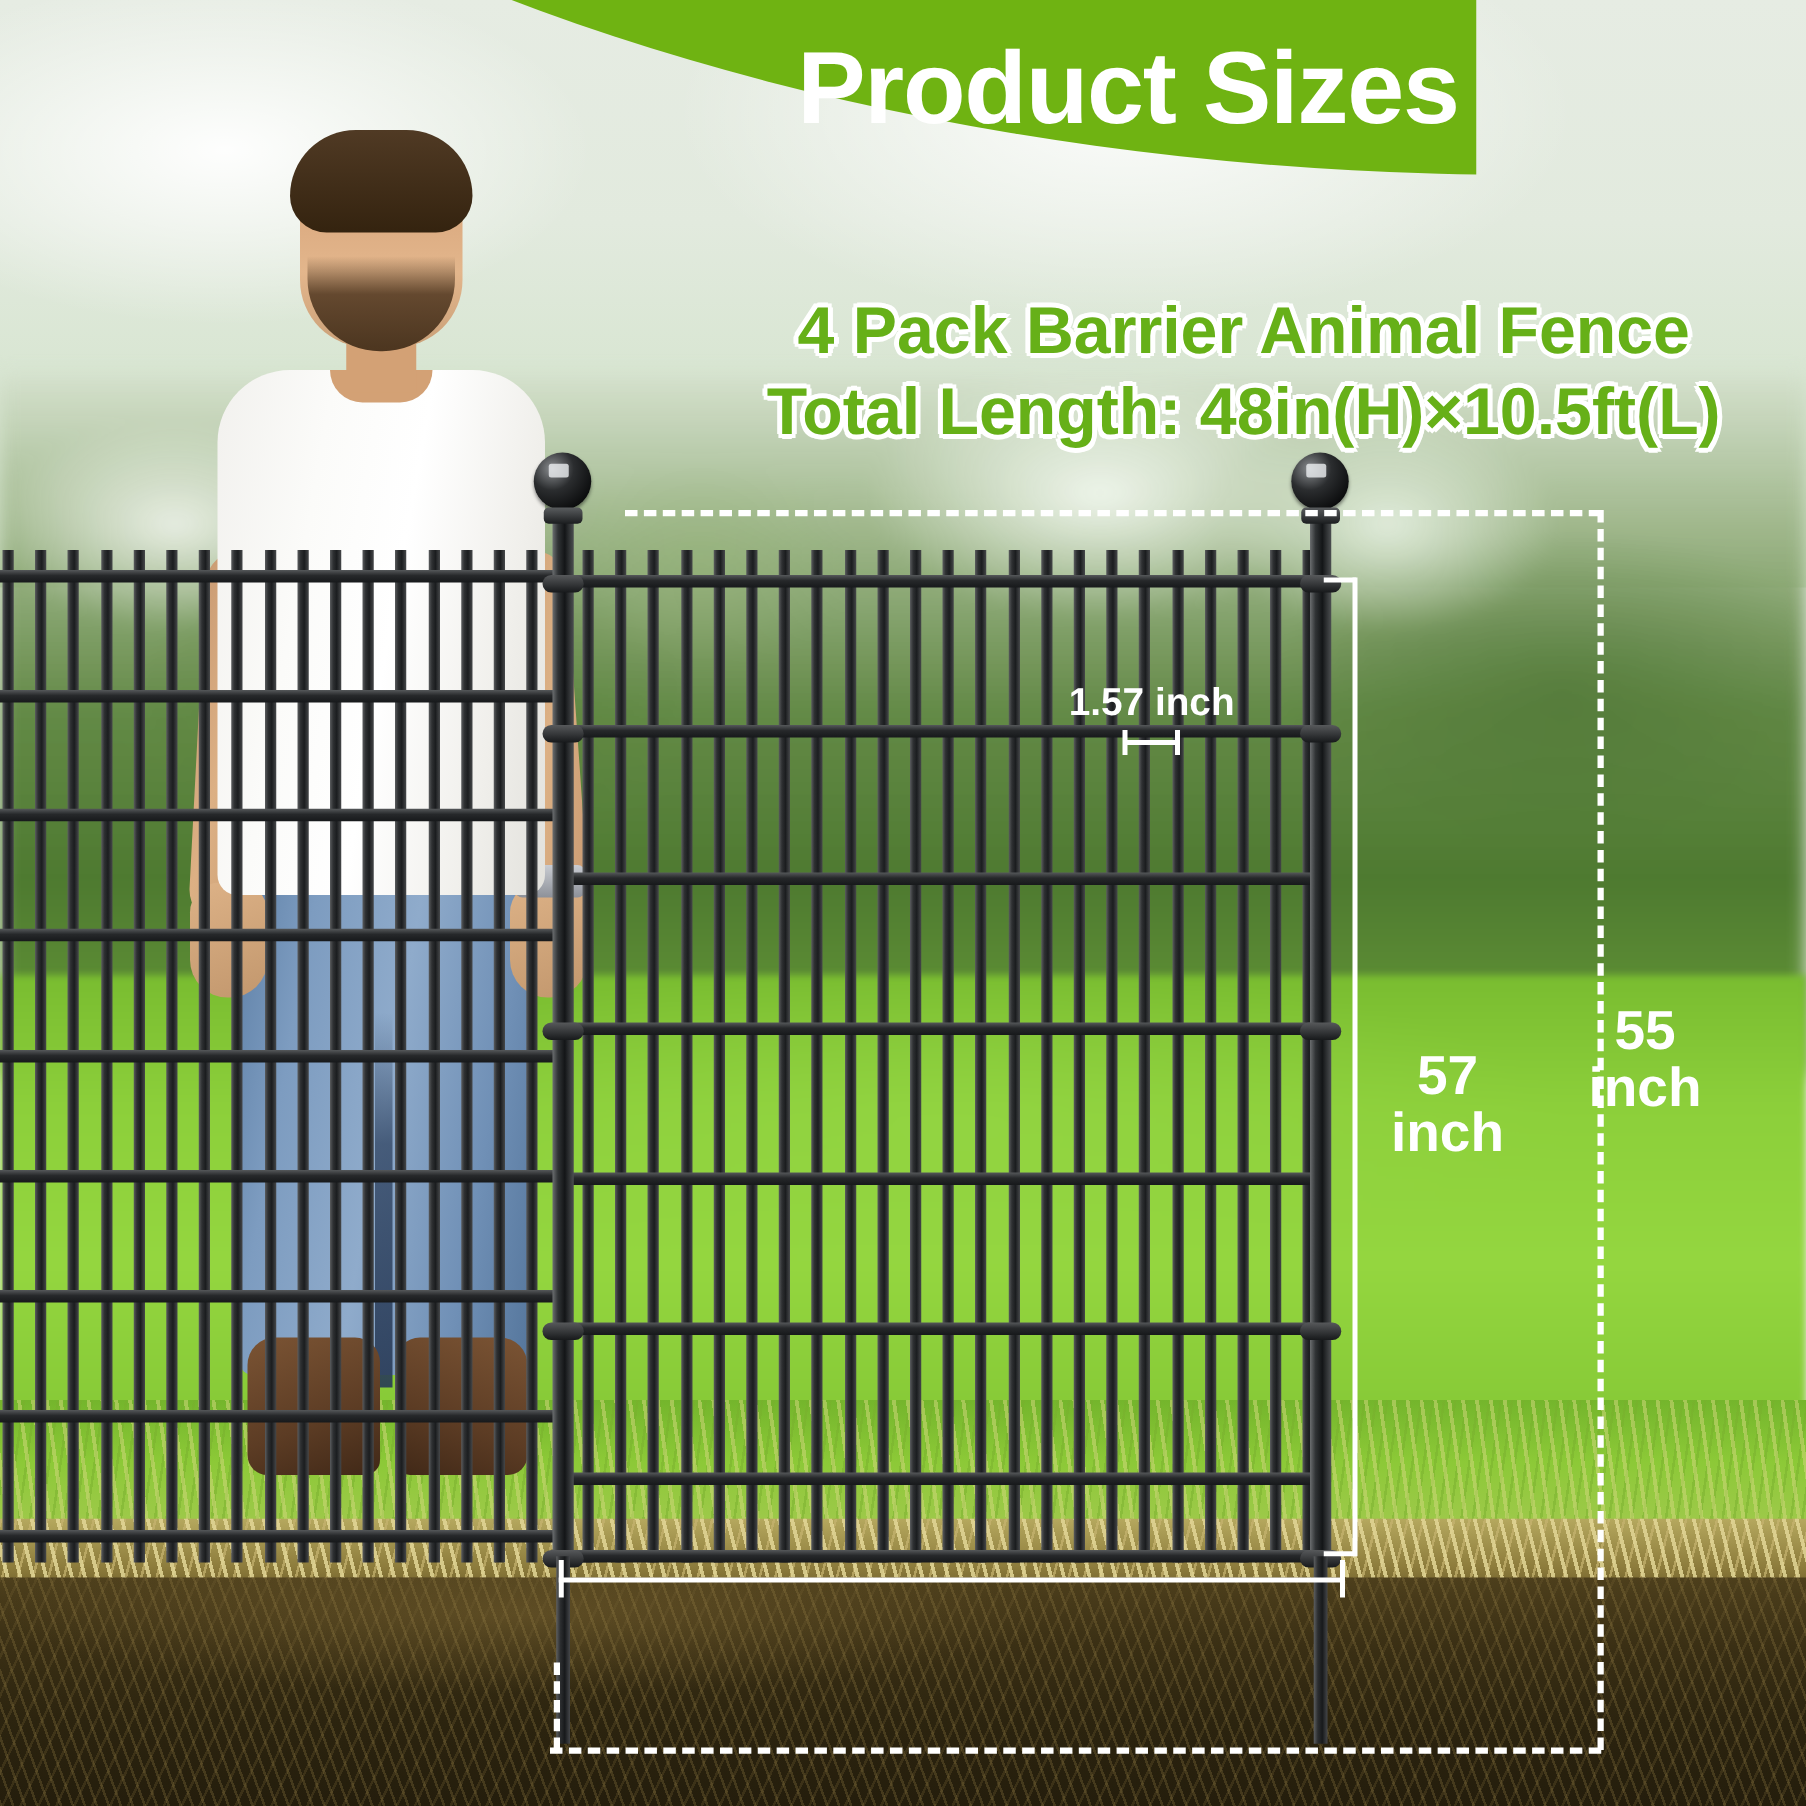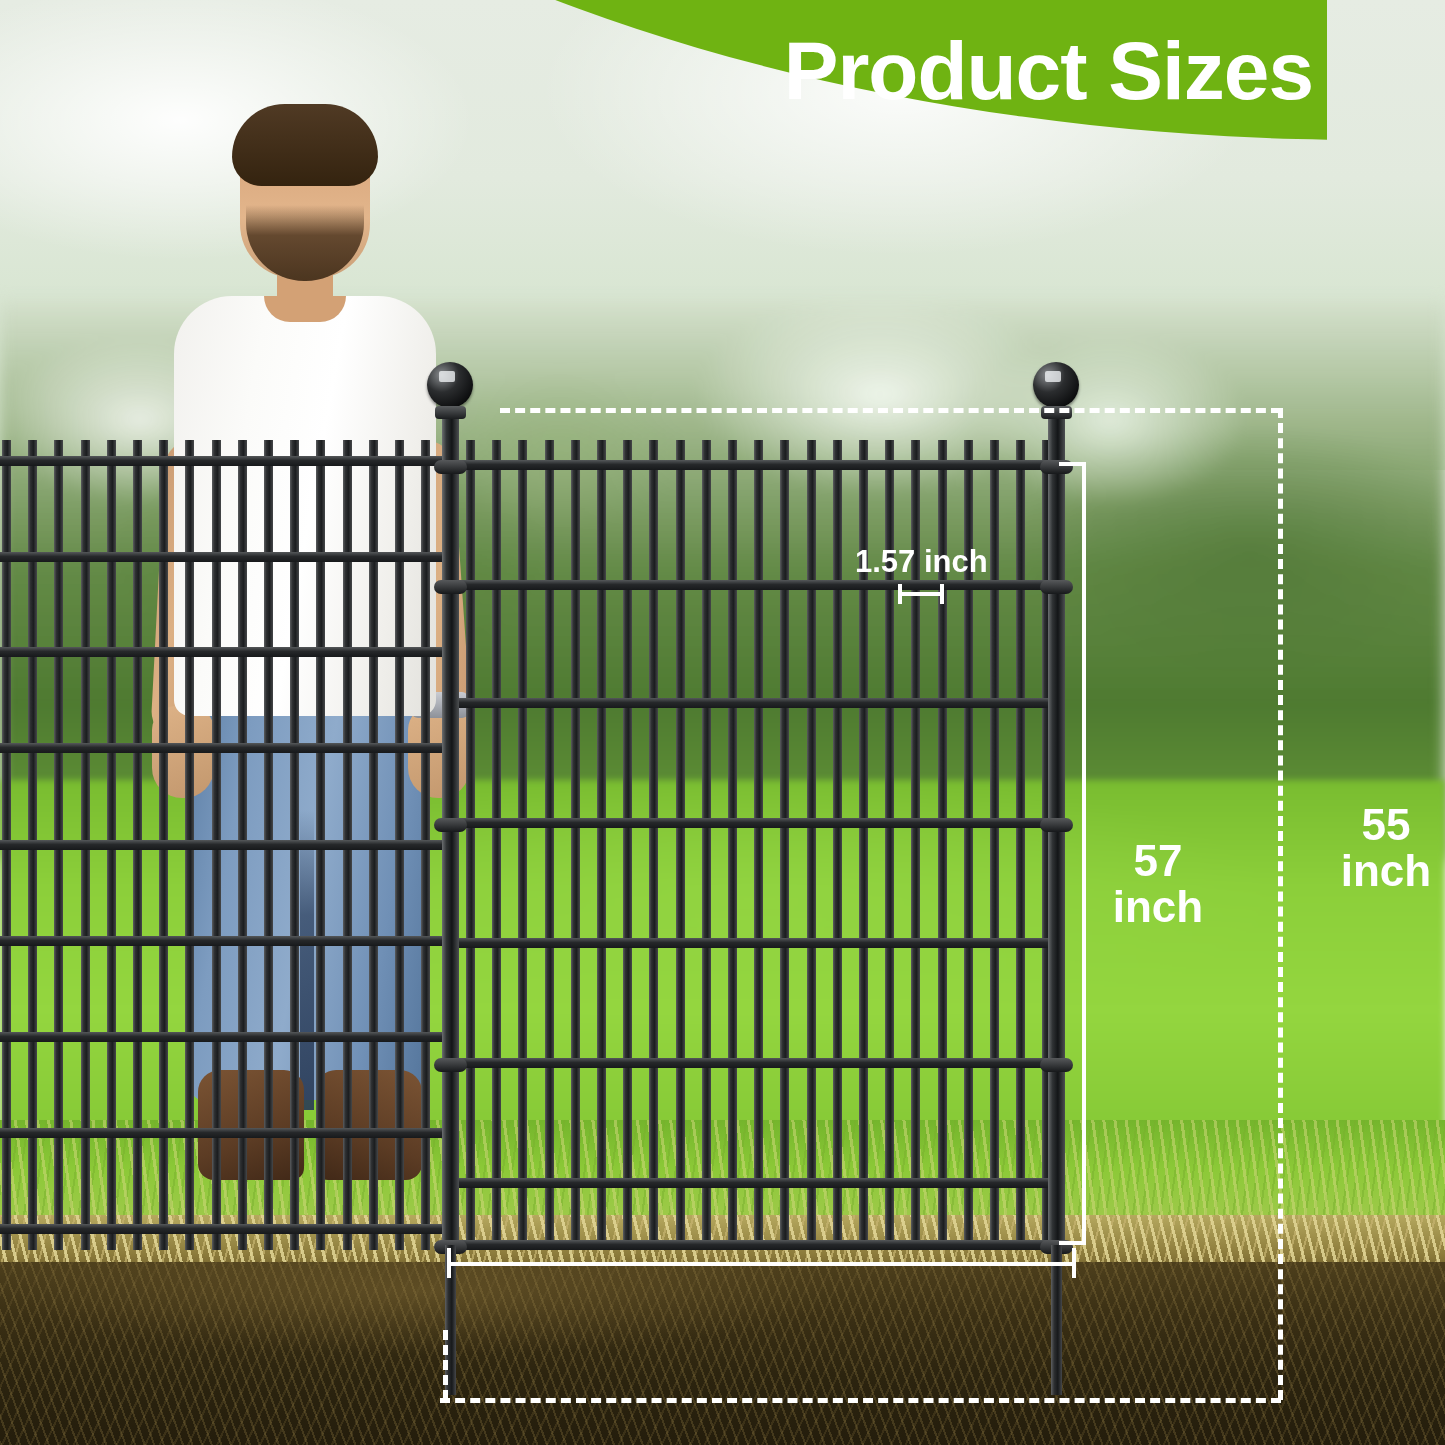--- a/index.html
+++ b/index.html
@@ -102,21 +102,21 @@
   .m-bootR{position:absolute;left:156px;top:960px;width:106px;height:110px;
     background:linear-gradient(200deg,#7b5434 0%,#5c3c24 60%,#402817 100%);
     border-radius:20px 22px 16px 12px;}
 
   
   .banner{
     position:absolute;right:-40px;top:-640px;width:1420px;height:780px;
     border-radius:0 0 0 100%;
     background:var(--accent,#6fb312);
   }
-  .banner-wrap{position:absolute;left:0;top:0;width:1327px;height:150px;overflow:hidden;}
+  .banner-wrap{position:absolute;left:0;top:0;width:1181px;height:150px;overflow:hidden;}
   .banner-title{
     position:absolute;right:14px;top:30px;
     font-size:82px;font-weight:bold;color:#ffffff;letter-spacing:-1px;
     white-space:nowrap;line-height:1;
   }
 
   
   .subtitle{
     position:absolute;left:560px;top:236px;width:870px;
     text-align:center;line-height:1.08;
@@ -278,20 +278,24 @@
         <div class="clip" style="left: 1040px; top: 800px;"></div>
         <div class="stake" style="left: 1051px; top: 805px; height: 150px;"></div>
       </div>
   </div>
 
   <div class="banner-wrap">
     <div class="banner" style="--accent: #6fb312; background: rgb(111, 179, 18);"></div>
     <div class="banner-title">Product Sizes</div>
   </div>
 
+  <div class="subtitle" style="color: rgb(102, 176, 24);">
+    <div>4 Pack Barrier Animal Fence</div>
+    <div>Total Length: 48in(H)×10.5ft(L)</div>
+  </div>
 
   <div class="dash-h" style="left:500px;top:408px;width:781px;"></div>
 
   <div class="dash-v" style="left:1278px;top:408px;height:992px;"></div>
 
   <div class="dash-h" style="left:440px;top:1398px;width:841px;"></div>
 
   <div class="dash-v" style="left:443px;top:1330px;height:70px;"></div>
 
   <div class="solid-v" style="left:1082px;top:462px;height:783px;"></div>
@@ -306,19 +310,19 @@
   <div class="tiny-cap" style="left:898px;top:584px;"></div>
   <div class="tiny-cap" style="left:940px;top:584px;"></div>
 
   <div class="dim-label lbl-157" style="left:855px;top:546px;">1.57 inch</div>
 
   <div class="dim-label lbl-48" style="left:1098px;top:838px;width:120px;">
     <div>57</div>
     <div>inch</div>
   </div>
 
-  <div class="dim-label lbl-55" style="left:1326px;top:802px;width:120px;">
+  <div class="dim-label lbl-55" style="left:1256px;top:802px;width:120px;">
     <div>55</div>
     <div>inch</div>
   </div>
 
 
 </div>
 
 </body></html>

